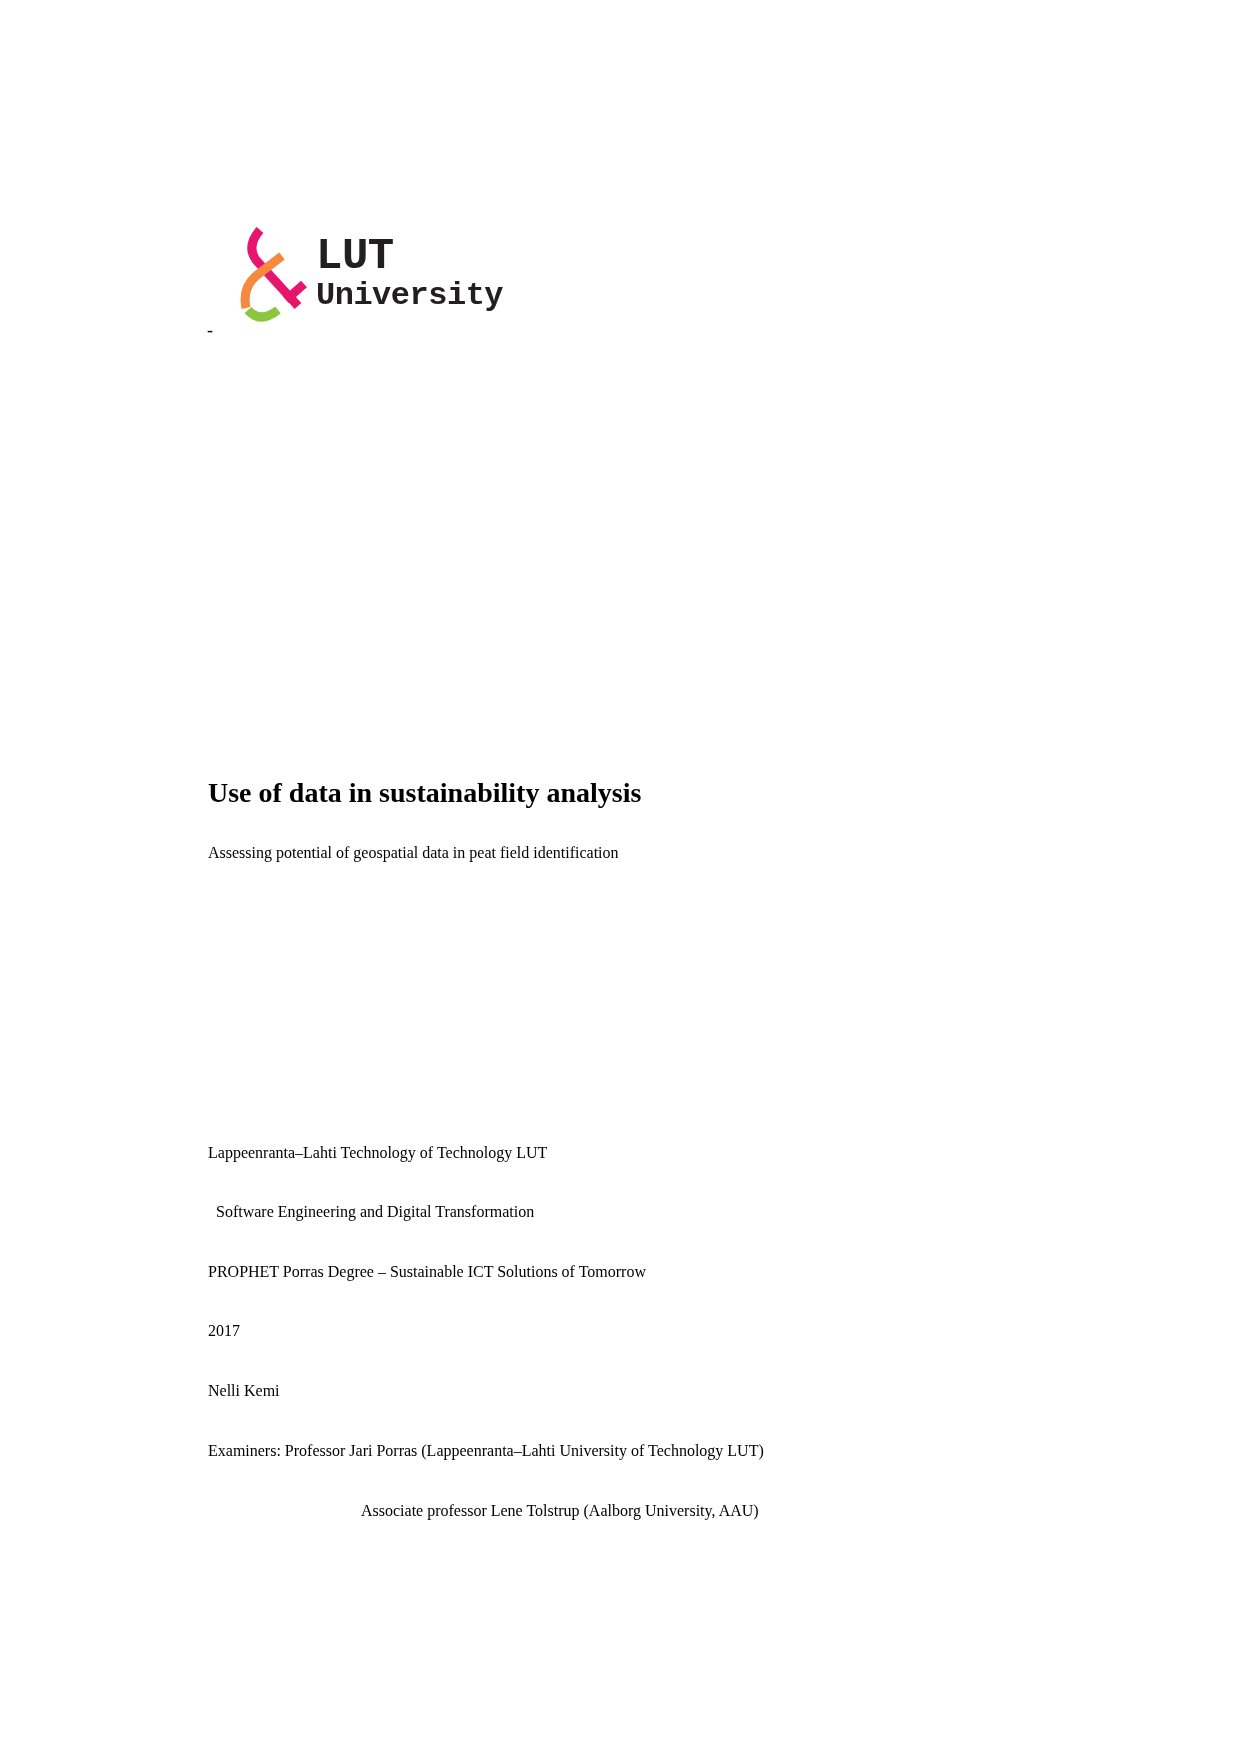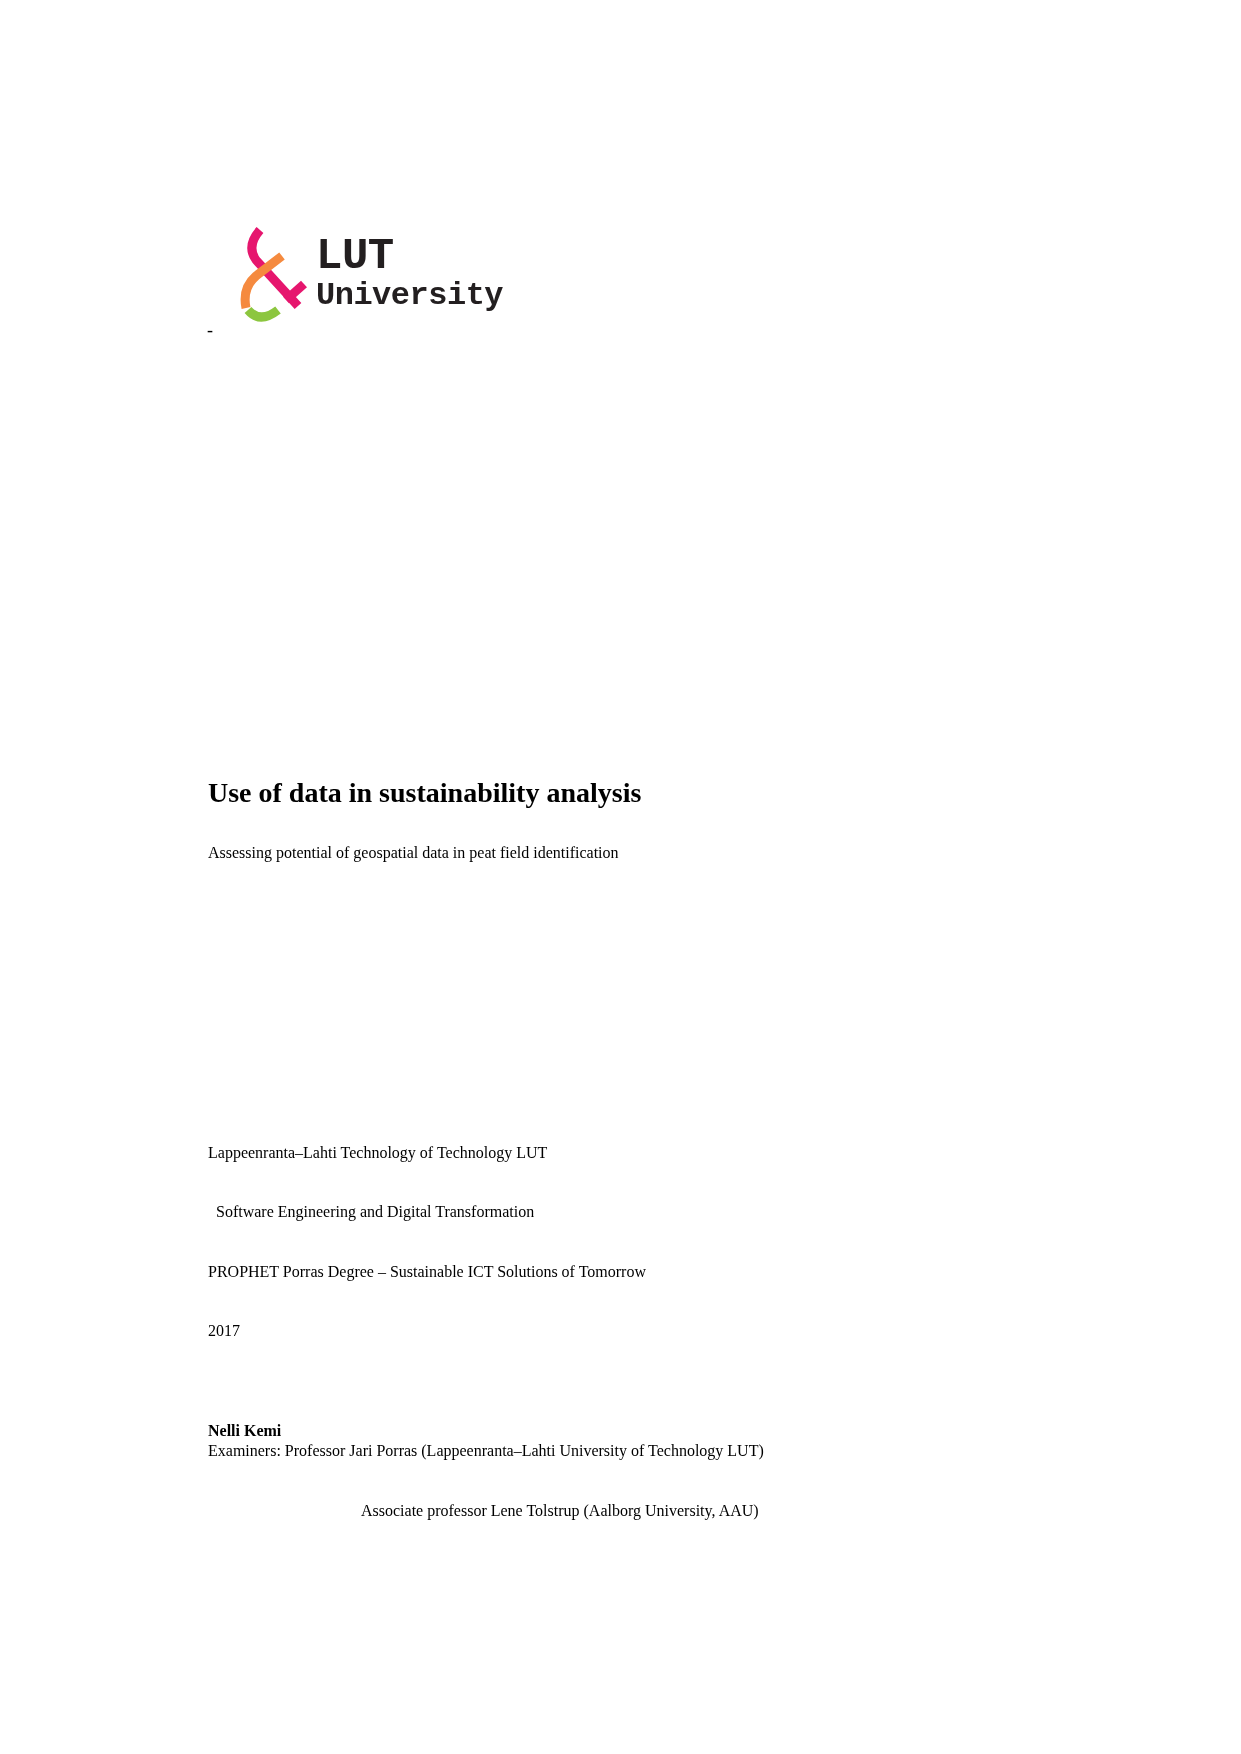--- a/index.html
+++ b/index.html
@@ -35,15 +35,15 @@
 
 <div class="dash">-</div>
 
 <div class="abs title" style="left:208px; top:781px;">Use of data in sustainability analysis</div>
 <div class="abs body-line" style="left:208px; top:841px;">Assessing potential of geospatial data in peat field identification</div>
 
 <div class="abs body-line" style="left:208px; top:1141px;">Lappeenranta–Lahti Technology of Technology LUT</div>
 <div class="abs body-line" style="left:216px; top:1200px;">Software Engineering and Digital Transformation</div>
 <div class="abs body-line" style="left:208px; top:1260px;">PROPHET Porras Degree – Sustainable ICT Solutions of Tomorrow</div>
 <div class="abs body-line" style="left:208px; top:1319px;">2017</div>
-<div class="abs body-line" style="left:208px; top:1419px;font-weight:bold;">Nelli Kemi</div>
+<div class="abs body-line" style="left:208px; top:1379px;">Nelli Kemi</div>
 <div class="abs body-line" style="left:208px; top:1439px;text-align:center;">Examiners: Professor Jari Porras (Lappeenranta–Lahti University of Technology LUT)</div>
 <div class="abs body-line" style="left:333px; top:1499px;margin-left:28px;">Associate professor Lene Tolstrup (Aalborg University, AAU)</div>
 
 </body></html>

